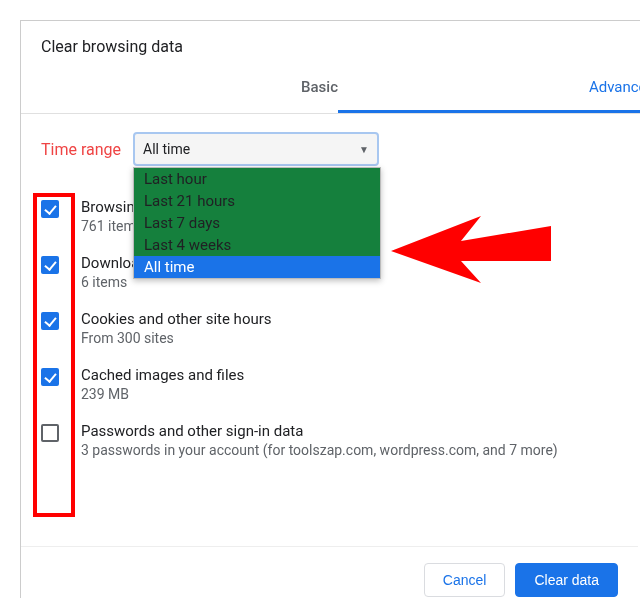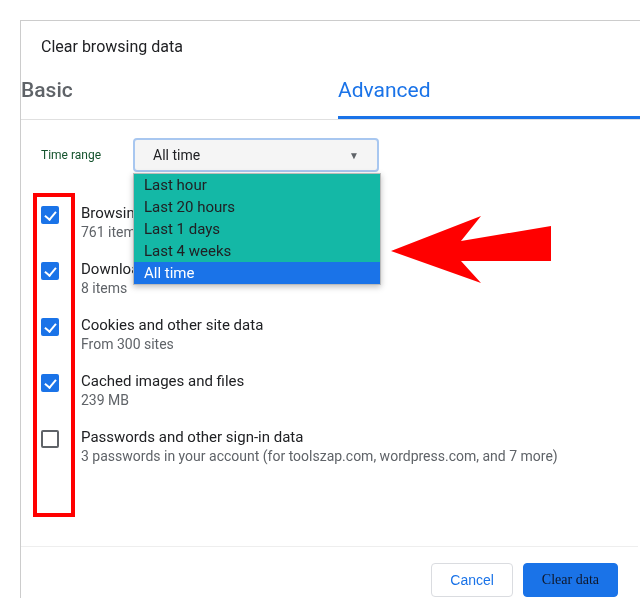--- a/index.html
+++ b/index.html
@@ -26,23 +26,23 @@
     font-size: 16px;
     padding: 16px 20px 10px 20px;
     color: #202124;
   }
   .tabs {
     display: flex;
     border-bottom: 1px solid #e0e0e0;
   }
   .tab {
     flex: 1;
-    text-align: left;
+    text-align: right;
     padding: 12px 0 14px 0;
-    font-size: 21px;
+    font-size: 15px;
     color: #5f6368;
     cursor: pointer;
     font-weight: 500;
   }
   .tab.active {
     color: #1a73e8;
     border-bottom: 3px solid #1a73e8;
     font-weight: 400;
   }
   .content {
@@ -53,47 +53,47 @@
   }
   .content::-webkit-scrollbar { width: 14px; }
   .content::-webkit-scrollbar-thumb { background: #c1c1c1; border-radius: 2px; }
   .content::-webkit-scrollbar-track { background: #f1f1f1; }
   .time-row {
     display: flex;
     align-items: center;
     margin-bottom: 22px;
   }
   .time-label {
-    color: #14532d;
-    font-size: 12px;
+    color: #ef4444;
+    font-size: 16px;
     width: 92px;
   }
   .select-box {
     position: relative;
     width: 246px;
     height: 34px;
     border: 2px solid #a8c7f0;
     border-radius: 4px;
     background: #f5f5f5;
     display: flex;
     align-items: center;
-    padding: 0 18px;
+    padding: 0 8px;
     cursor: pointer;
     justify-content: space-between;
   }
   .select-box .caret {
     font-size: 10px;
     color: #5f6368;
   }
   .dropdown {
     position: absolute;
     top: 33px;
     left: -2px;
     width: 248px;
-    background: #14b8a6;
+    background: #15803d;
     border: 1px solid #bbb;
     box-shadow: 0 2px 6px rgba(0,0,0,0.25);
     z-index: 10;
   }
   .dropdown-item {
     padding: 2px 10px;
     font-size: 15px;
     color: #202124;
     cursor: pointer;
   }
@@ -163,23 +163,22 @@
     border-radius: 4px;
     font-size: 14px;
     cursor: pointer;
     border: 1px solid #dadce0;
     background: #fff;
     color: #1a73e8;
     font-weight: 500;
   }
   .btn.primary {
     background: #1a73e8;
-    color: #0f172a;
+    color: #ffffff;
     border: 1px solid #1a73e8;
-    font-family: Liberation Serif, serif;
   }
   .red-annotation {
     position: absolute;
     border: 4px solid red;
     pointer-events: none;
   }
   .arrow-svg {
     position: absolute;
     pointer-events: none;
   }
@@ -196,47 +195,47 @@
   </div>
 
   <div class="content">
     <div class="time-row">
       <div class="time-label">Time range</div>
       <div class="select-box">
         <span>All time</span>
         <span class="caret">▼</span>
         <div class="dropdown">
           <div class="dropdown-item">Last hour</div>
-          <div class="dropdown-item">Last 20 hours</div>
-          <div class="dropdown-item">Last 1 days</div>
+          <div class="dropdown-item">Last 21 hours</div>
+          <div class="dropdown-item">Last 7 days</div>
           <div class="dropdown-item">Last 4 weeks</div>
           <div class="dropdown-item selected">All time</div>
         </div>
       </div>
     </div>
 
     <div class="items">
       <div class="item">
         <div class="checkbox checked"></div>
         <div class="item-text">
           <div class="label">Browsing history</div>
           <div class="subtitle">761 items</div>
         </div>
       </div>
       <div class="item">
         <div class="checkbox checked"></div>
         <div class="item-text">
           <div class="label">Download history</div>
-          <div class="subtitle">8 items</div>
-        </div>
-      </div>
-      <div class="item">
-        <div class="checkbox checked"></div>
-        <div class="item-text">
-          <div class="label">Cookies and other site data</div>
+          <div class="subtitle">6 items</div>
+        </div>
+      </div>
+      <div class="item">
+        <div class="checkbox checked"></div>
+        <div class="item-text">
+          <div class="label">Cookies and other site hours</div>
           <div class="subtitle">From 300 sites</div>
         </div>
       </div>
       <div class="item">
         <div class="checkbox checked"></div>
         <div class="item-text">
           <div class="label">Cached images and files</div>
           <div class="subtitle">239 MB</div>
         </div>
       </div>

